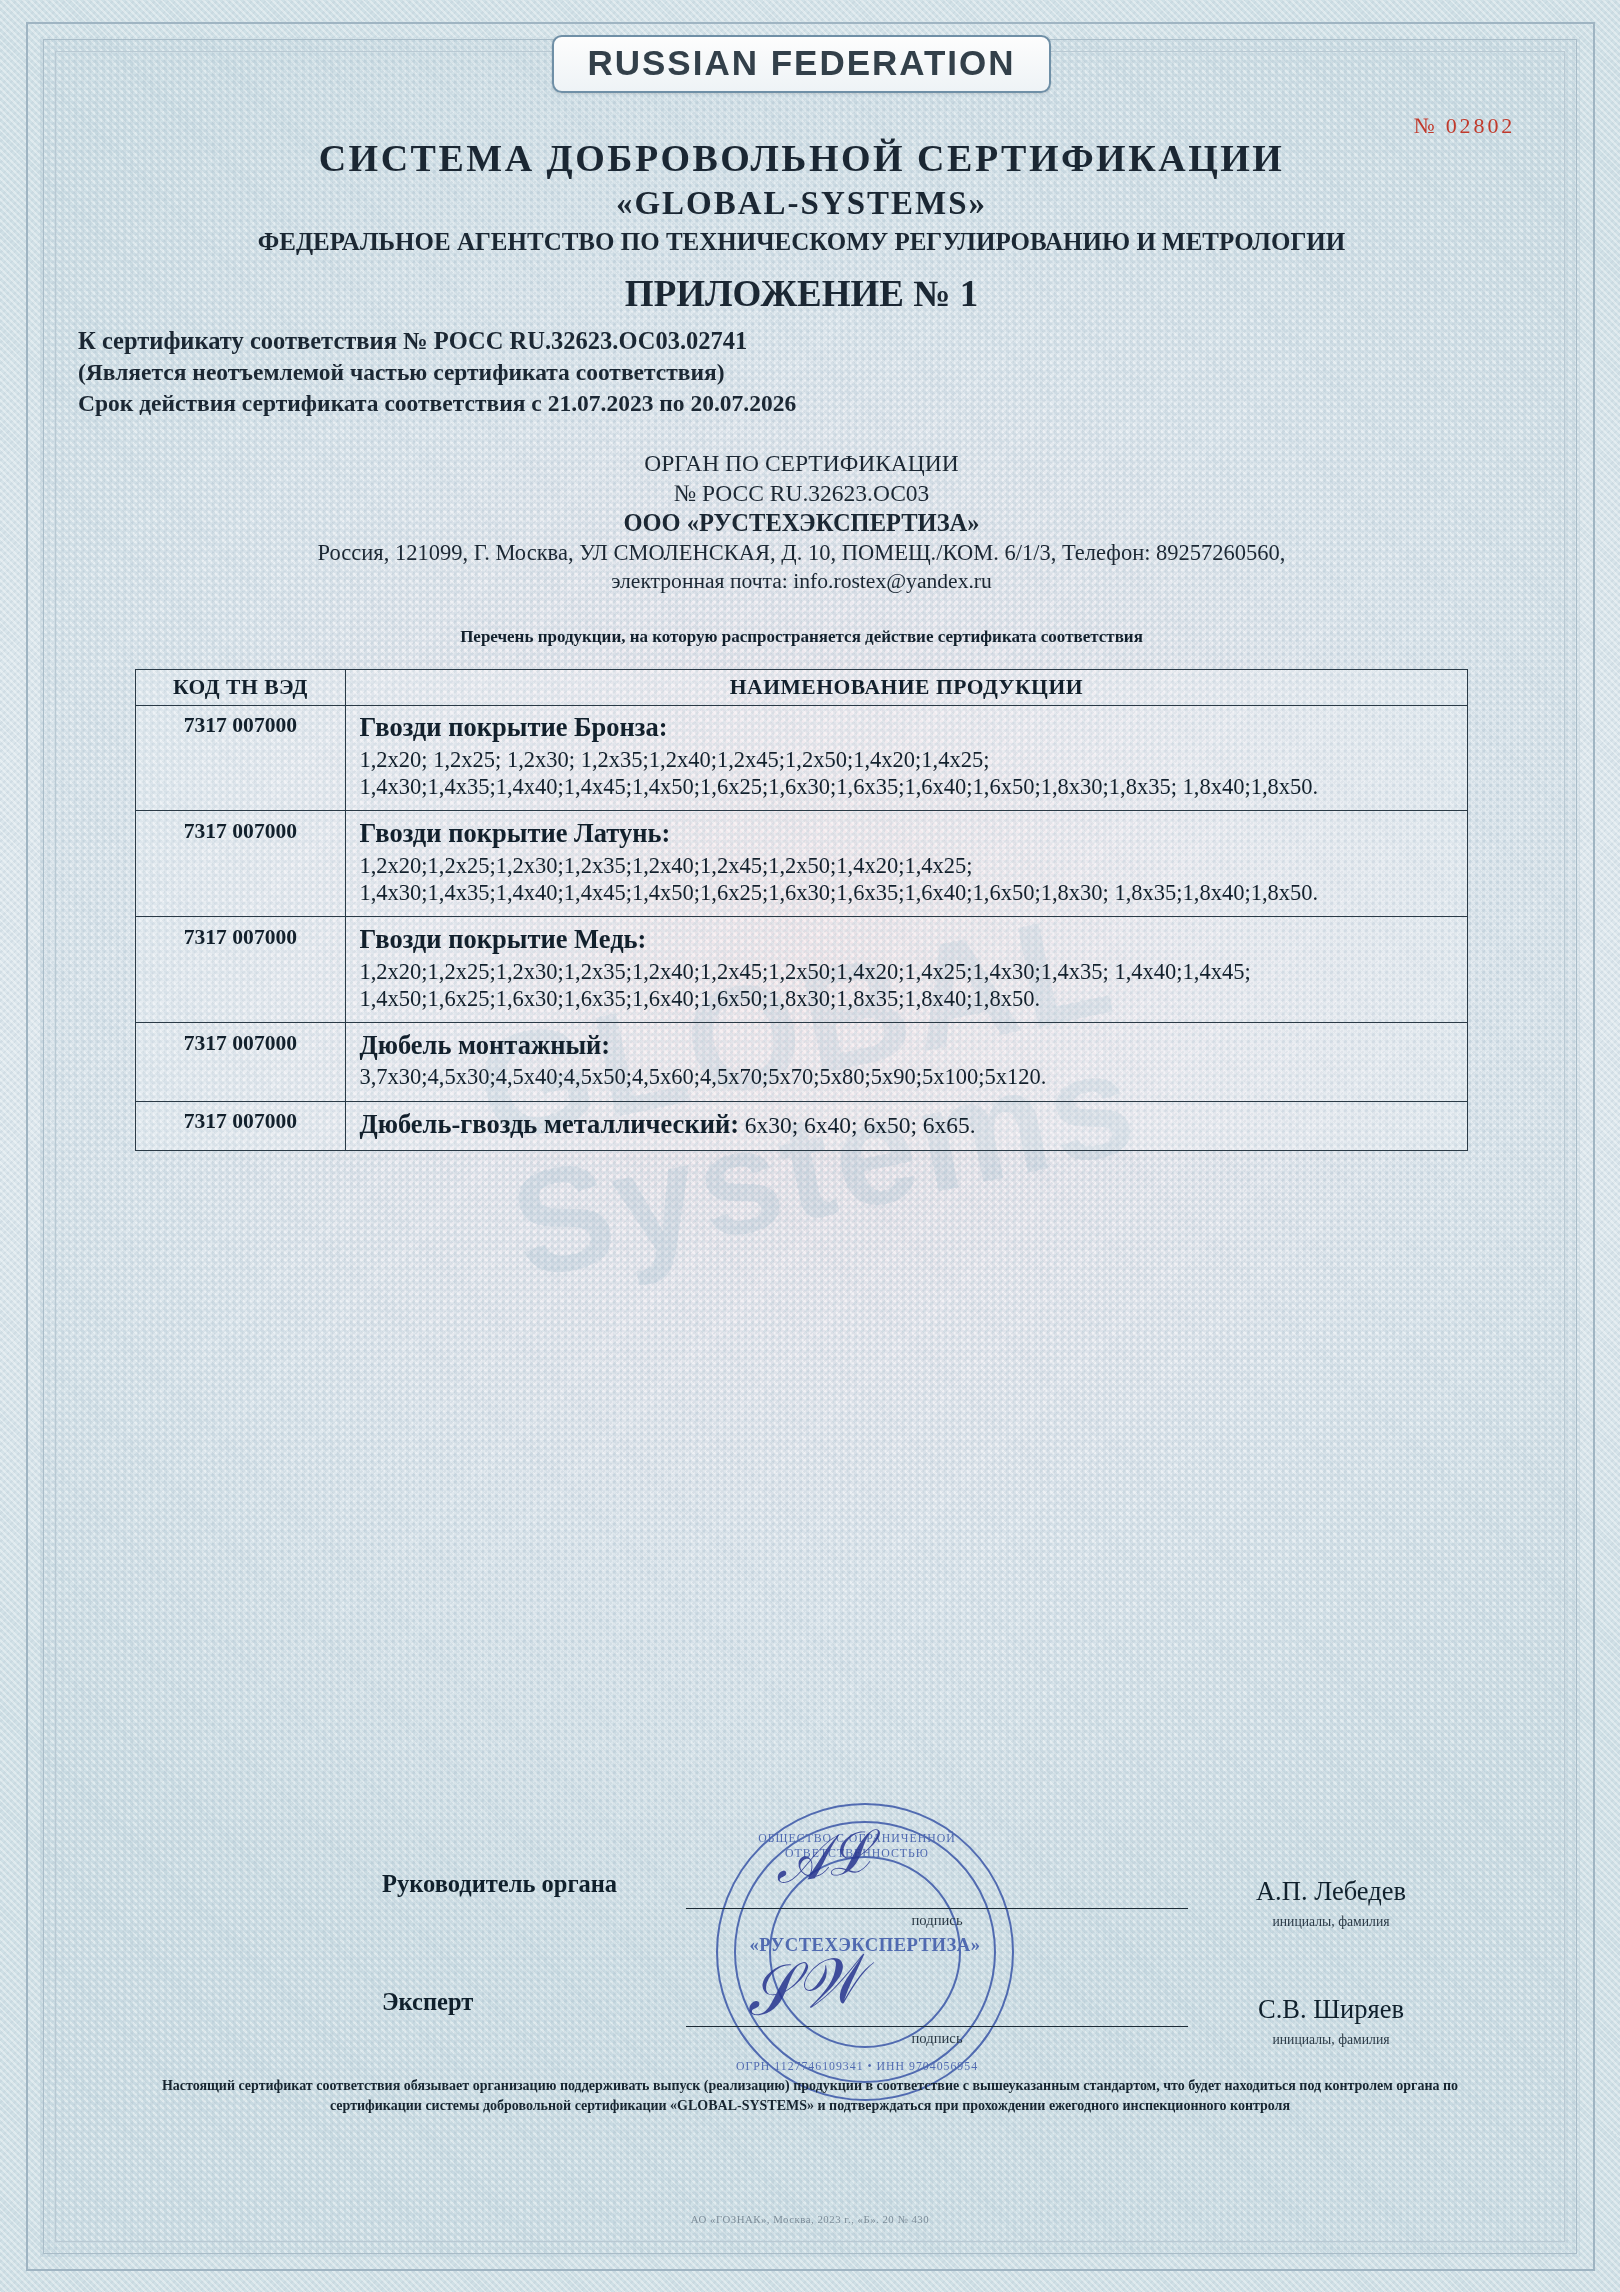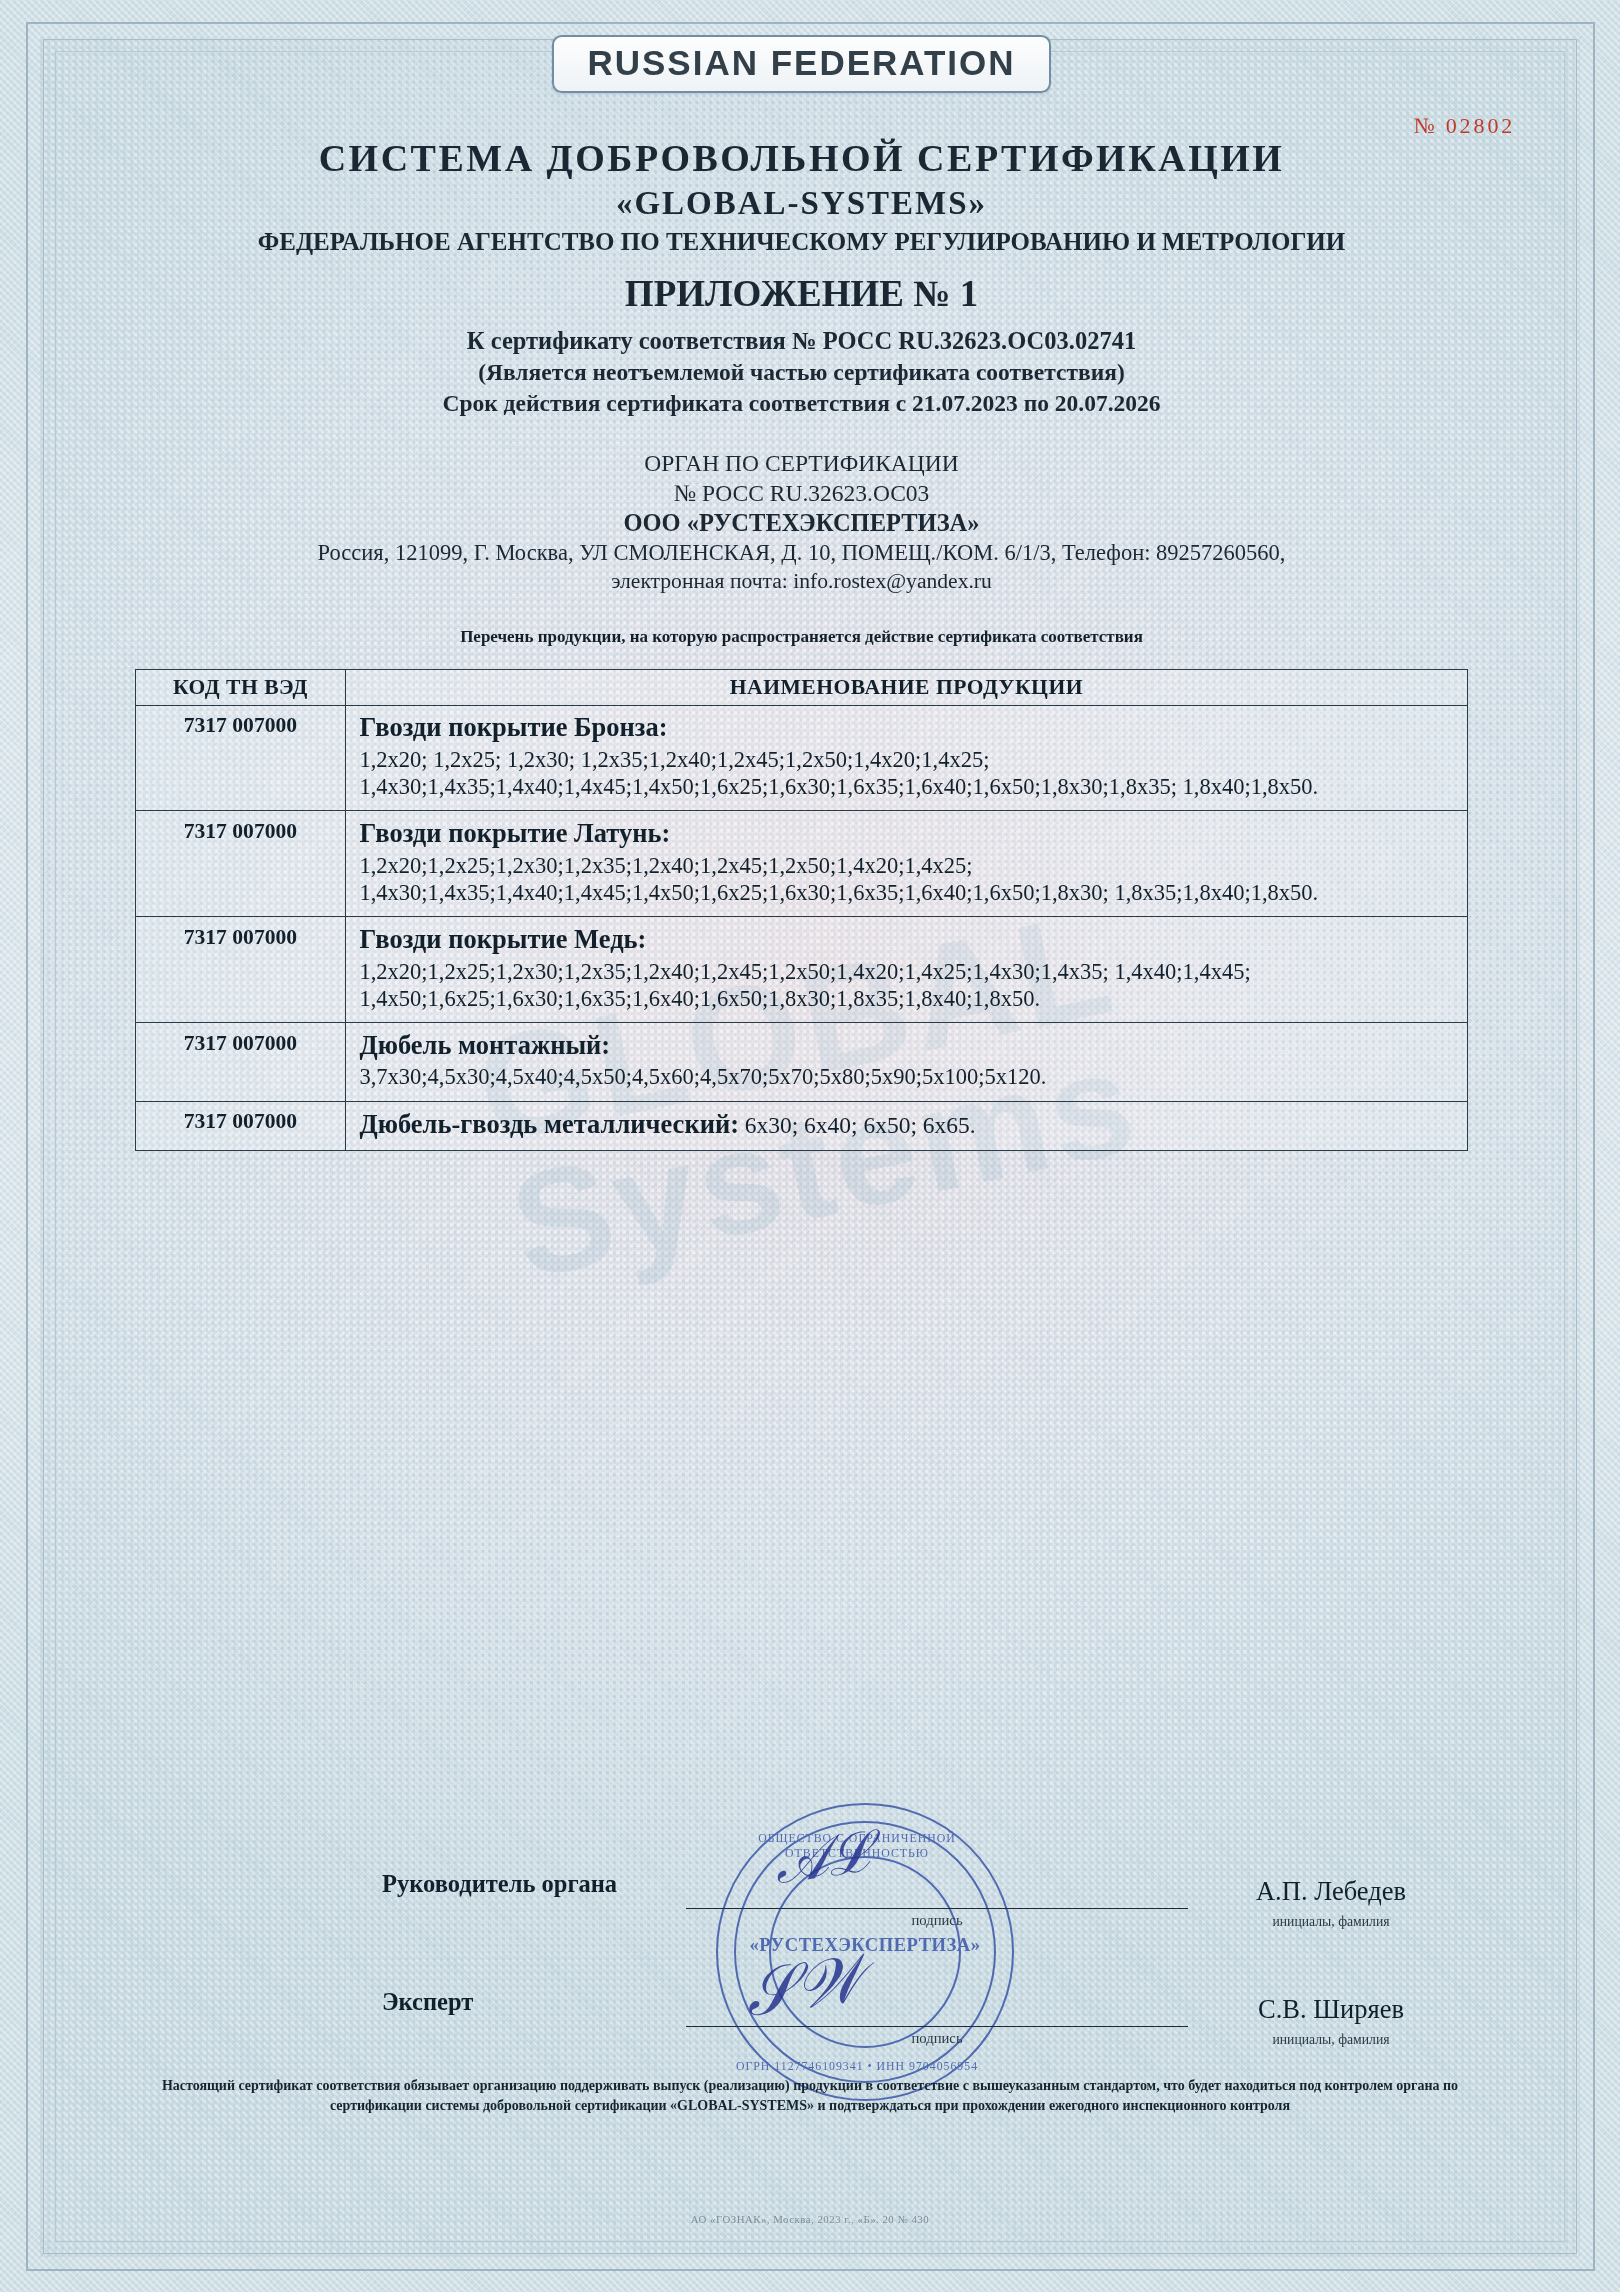--- a/index.html
+++ b/index.html
@@ -144,21 +144,21 @@
     color: #1b2733;
   }
   .prilozhenie {
     text-align: center;
     font-size: 37px;
     font-weight: bold;
     margin-top: 15.7px;
     color: #1b2733;
   }
   .certline {
-    text-align: center;
+    text-align: left;
     font-size: 24.5px;
     font-weight: bold;
     margin-top: 11.8px;
     color: #1b2733;
   }
   .certline.sm { font-size: 23.5px; margin-top: 3.9px; }
 
   .organ {
     text-align: center;
     margin-top: 33px;

